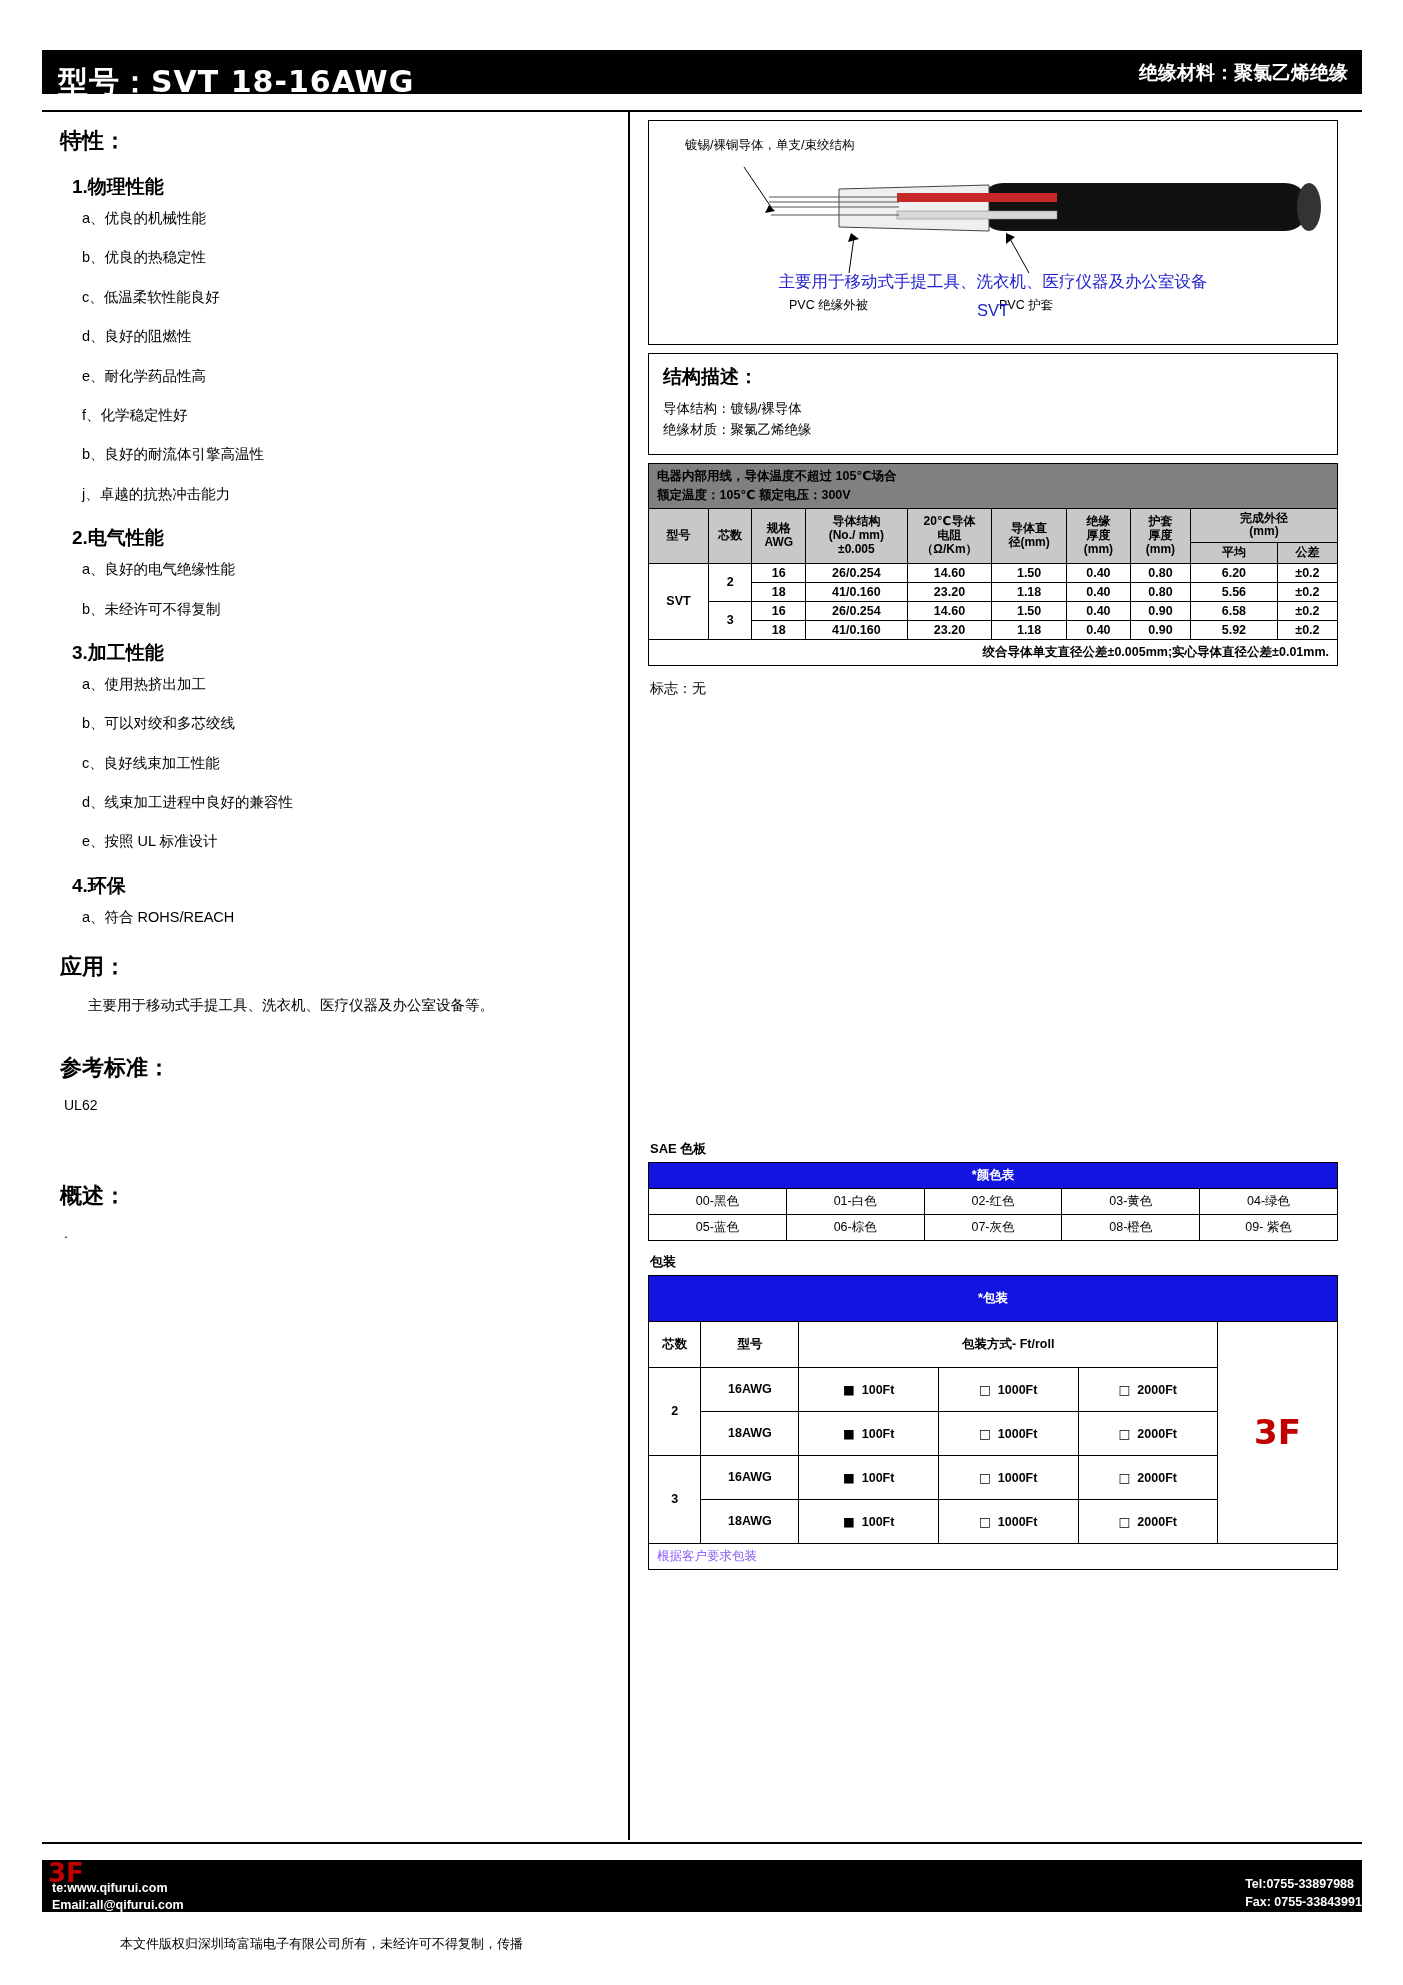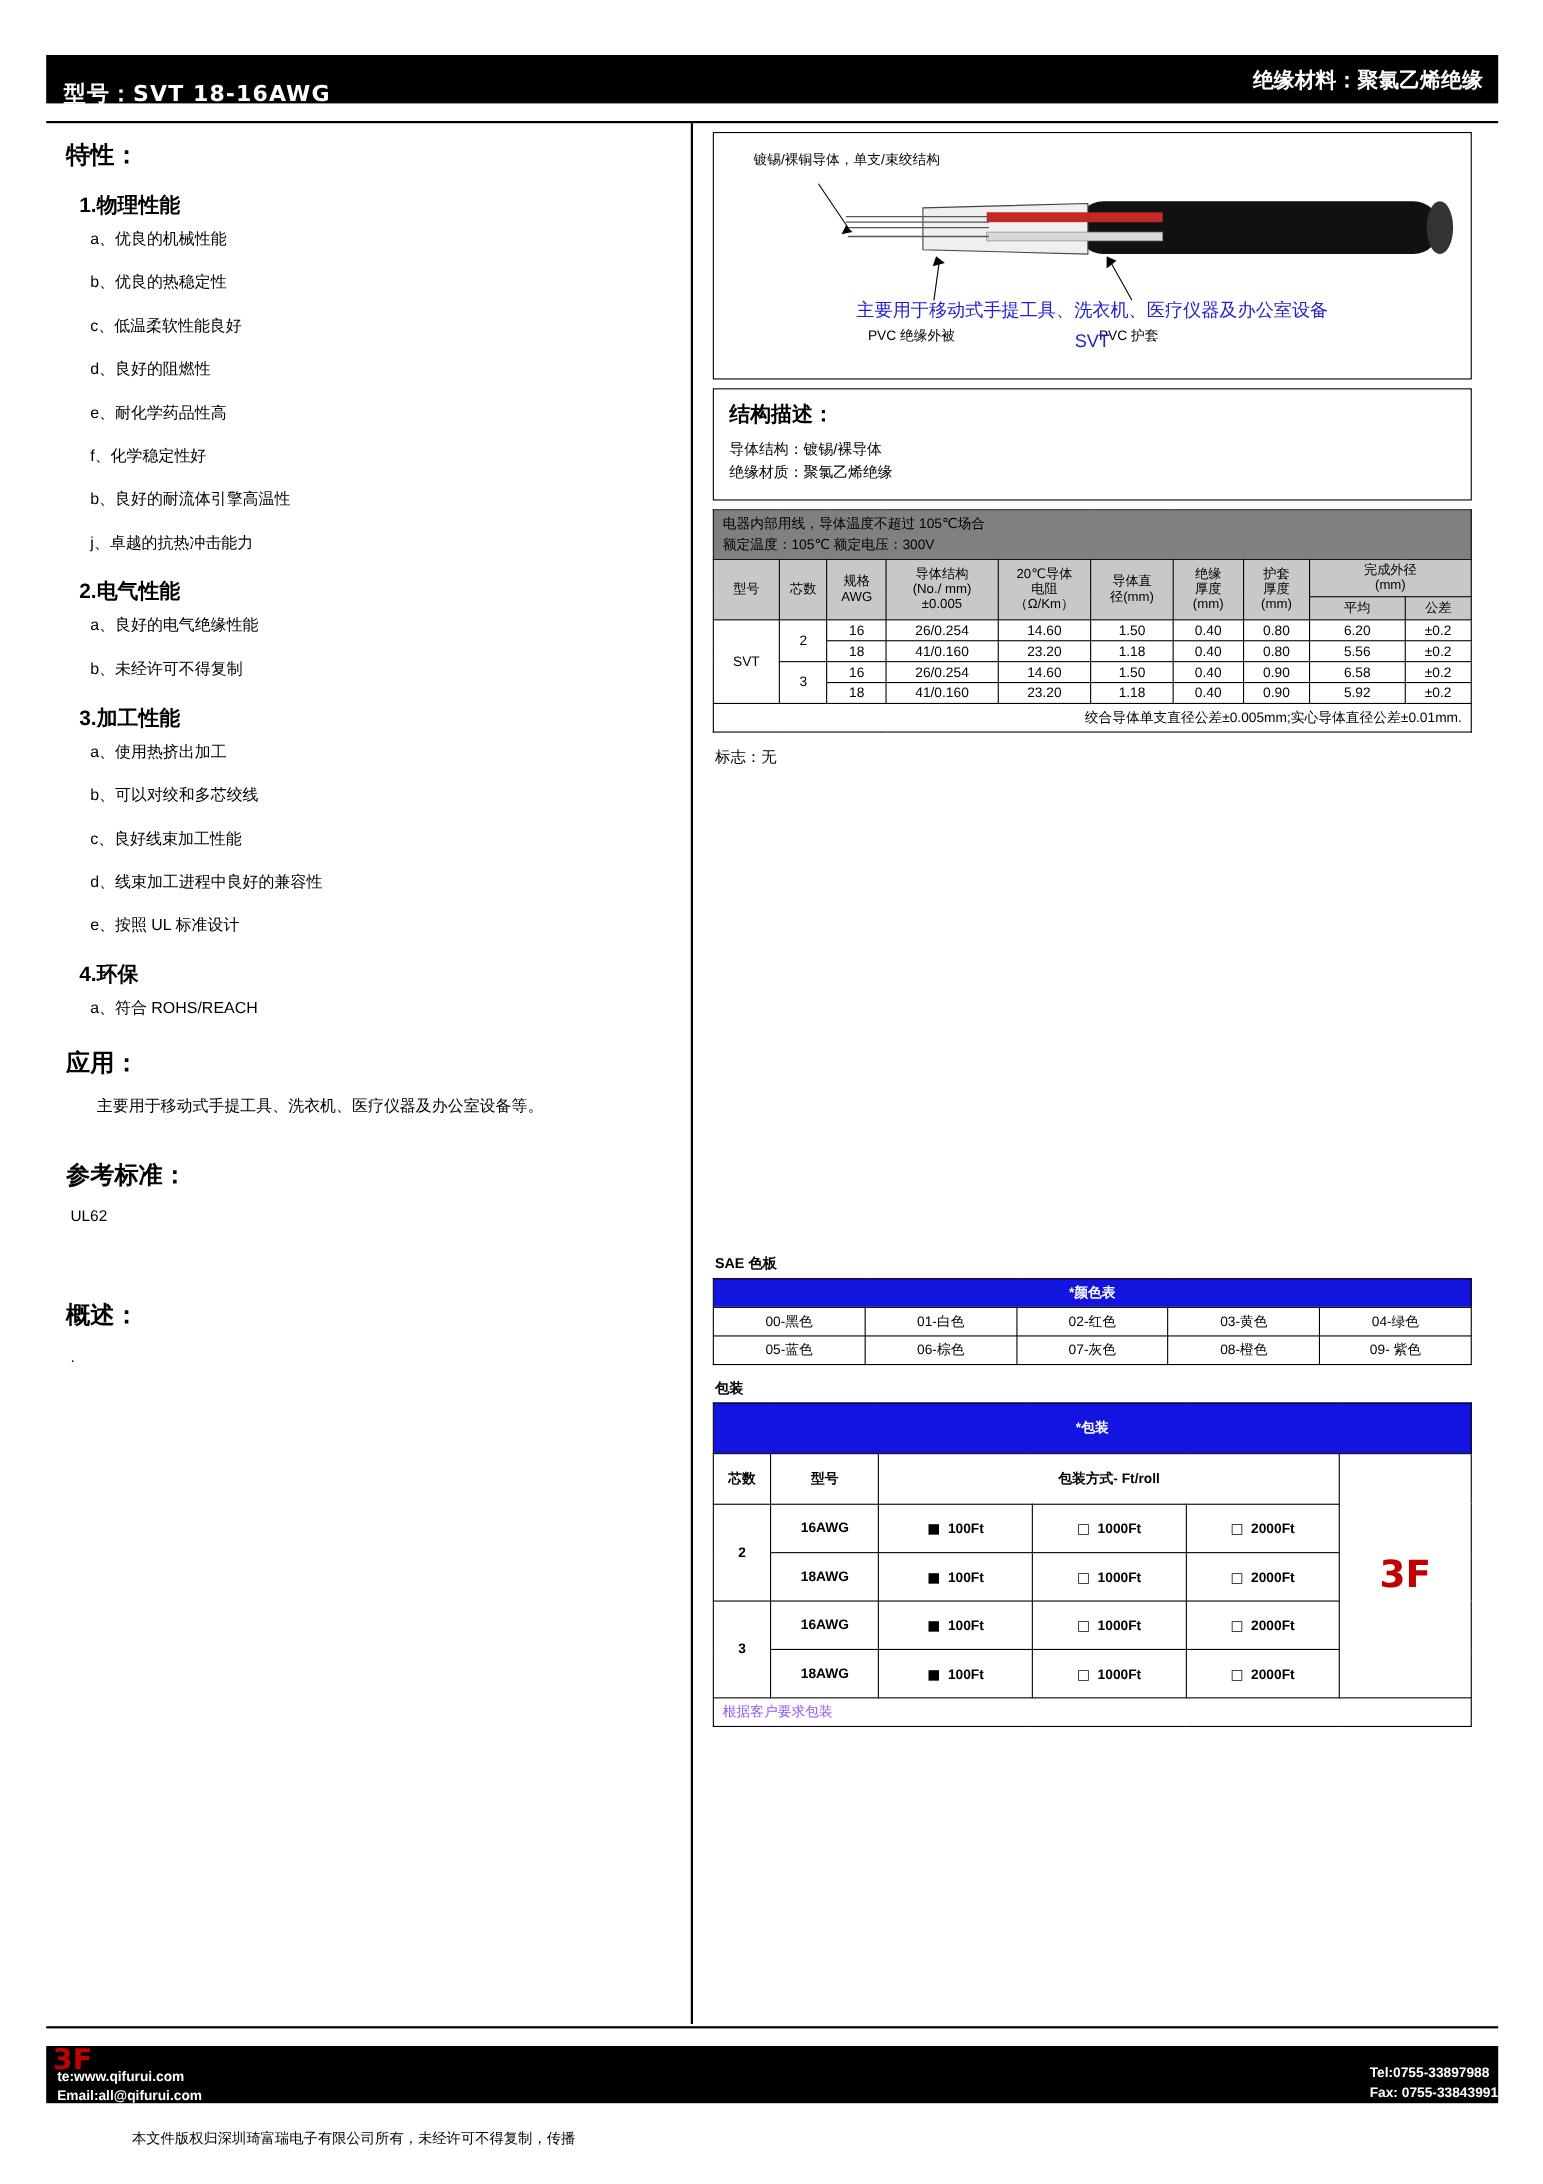--- a/index.html
+++ b/index.html
@@ -11,22 +11,22 @@
     position:relative;
   }
   .page{position:relative;width:1403px;height:1985px;box-sizing:border-box;}
 
   
   .header{
     position:absolute;left:42px;top:50px;width:1320px;height:44px;
     background:#000;color:#fff;
   }
   .header .model{
-    position:absolute;left:16px;top:22px;
-    font-size:20px;font-weight:bold;letter-spacing:1px;
+    position:absolute;left:16px;top:12px;
+    font-size:30px;font-weight:bold;letter-spacing:1px;
     font-family:"DejaVu Sans",sans-serif;
   }
   .header .mat{
     position:absolute;right:14px;top:10px;
     font-size:19px;font-weight:bold;
   }
 
   
   .frame{
     position:absolute;left:42px;top:110px;width:1320px;height:1730px;
@@ -59,21 +59,21 @@
     position:absolute;left:0;right:0;top:180px;text-align:center;
     color:#2222cc;font-size:16.5px;
   }
 
   .structbox{margin-top:8px;padding:10px 14px 12px 14px;}
   .structbox .t{font-size:19px;font-weight:bold;margin-bottom:10px;}
   .structbox .r{font-size:13.5px;margin:3px 0;}
 
   
   table{border-collapse:collapse;}
-  .spec{width:690px;margin-top:8px;font-size:12.5px;table-layout:fixed;}
+  .spec{width:690px;margin-top:8px;font-size:12.5px;table-layout:fixed;font-weight:bold;}
   .spec td,.spec th{border:1px solid #000;text-align:center;padding:2px 1px;}
   .spec .grayrow td{
     background:#808080;color:#000;text-align:left;padding:3px 8px;font-size:12.5px;
     line-height:1.5;
   }
   .spec .hd td{background:#c8c8c8;font-size:12px;line-height:1.15;padding:3px 1px;}
   .spec .note td{text-align:right;padding:4px 8px;font-size:12.5px;background:#fff;}
 
   .markline{font-size:14px;margin:14px 0 0 2px;}
 

